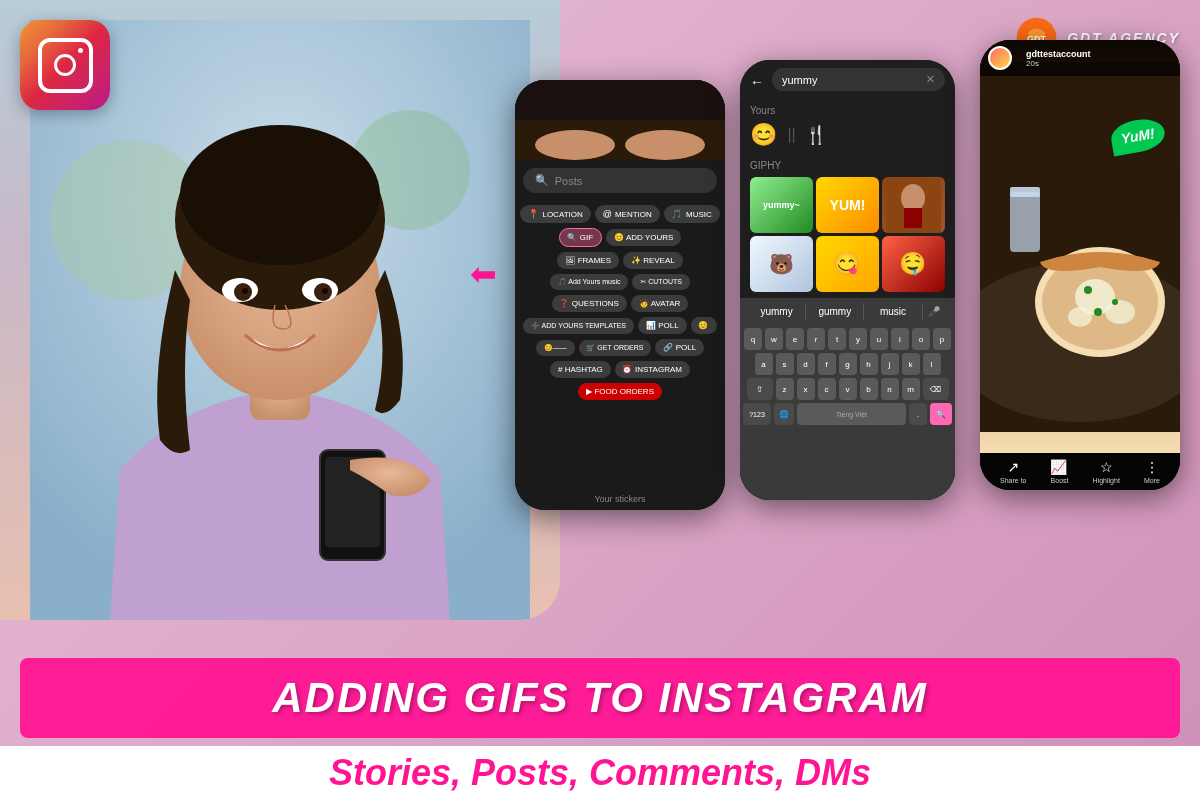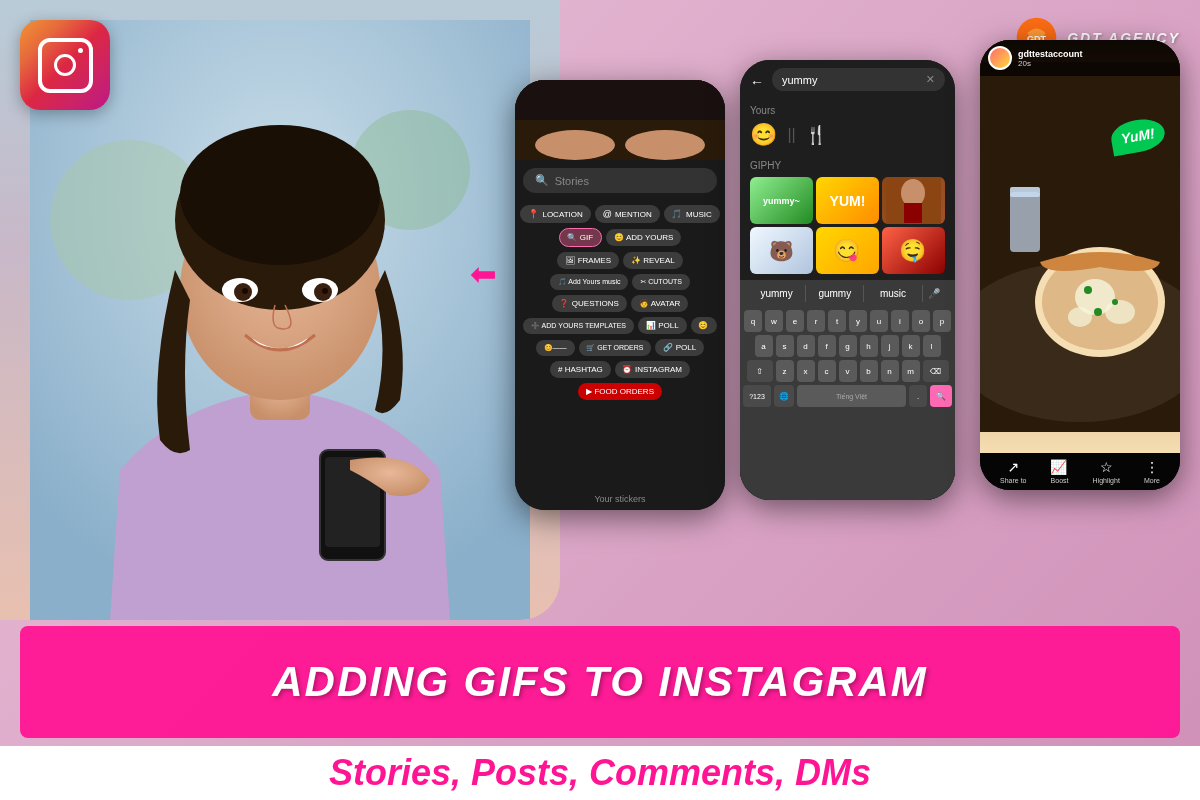--- a/index.html
+++ b/index.html
@@ -292,21 +292,21 @@
     }
 
     .giphy-grid {
       display: grid;
       grid-template-columns: repeat(3, 1fr);
       gap: 3px;
       margin-top: 4px;
     }
 
     .giphy-item {
-      height: 47px;
+      height: 56px;
       border-radius: 6px;
       display: flex;
       align-items: center;
       justify-content: center;
       font-size: 11px;
       font-weight: bold;
       overflow: hidden;
     }
 
     .giphy-1 { background: linear-gradient(135deg, #90EE90, #228B22); color: white; }
@@ -376,21 +376,21 @@
       background: #1a1a1a;
       display: flex;
       flex-direction: column;
       position: relative;
     }
 
     .phone-3-header {
       padding: 6px 8px;
       display: flex;
       align-items: center;
-      gap: 6px;
+      gap: 14px;
       background: rgba(0,0,0,0.7);
       position: absolute;
       top: 0; left: 0; right: 0;
       z-index: 10;
     }
 
     .avatar-small {
       width: 24px;
       height: 24px;
       border-radius: 50%;
@@ -464,21 +464,21 @@
     
     .bottom-banners {
       position: absolute;
       bottom: 0;
       left: 0;
       right: 0;
     }
 
     .main-title-banner {
       background: rgba(255, 20, 147, 0.95);
-      padding: 32px 30px;
+      padding: 16px 30px;
       text-align: center;
       border-radius: 8px;
       margin: 8px 20px 8px 20px;
     }
 
     .main-title-text {
       color: white;
       font-size: 42px;
       font-weight: 900;
       letter-spacing: 2px;
@@ -605,21 +605,21 @@
               <rect x="0" y="40" width="210" height="40" fill="#2a1a0a"></rect>
 
               <ellipse cx="60" cy="65" rx="40" ry="15" fill="#c8906a"></ellipse>
               <ellipse cx="150" cy="65" rx="40" ry="15" fill="#c8906a"></ellipse>
             </svg>
           </div>
         </div>
 
         <div class="search-bar">
           <span class="search-icon-small">🔍</span>
-          <span class="search-text">Stories</span>
+          <span class="search-text">Posts</span>
         </div>
 
         <div class="sticker-grid">
           <div class="sticker-row">
             <div class="sticker-btn"><span class="sticker-icon">📍</span>LOCATION</div>
             <div class="sticker-btn"><span class="sticker-icon">@</span>MENTION</div>
             <div class="sticker-btn"><span class="sticker-icon">🎵</span>MUSIC</div>
           </div>
           <div class="sticker-row">
             <div class="sticker-btn highlighted" style="border: 1.5px solid #ff69b4;">🔍 GIF</div>

